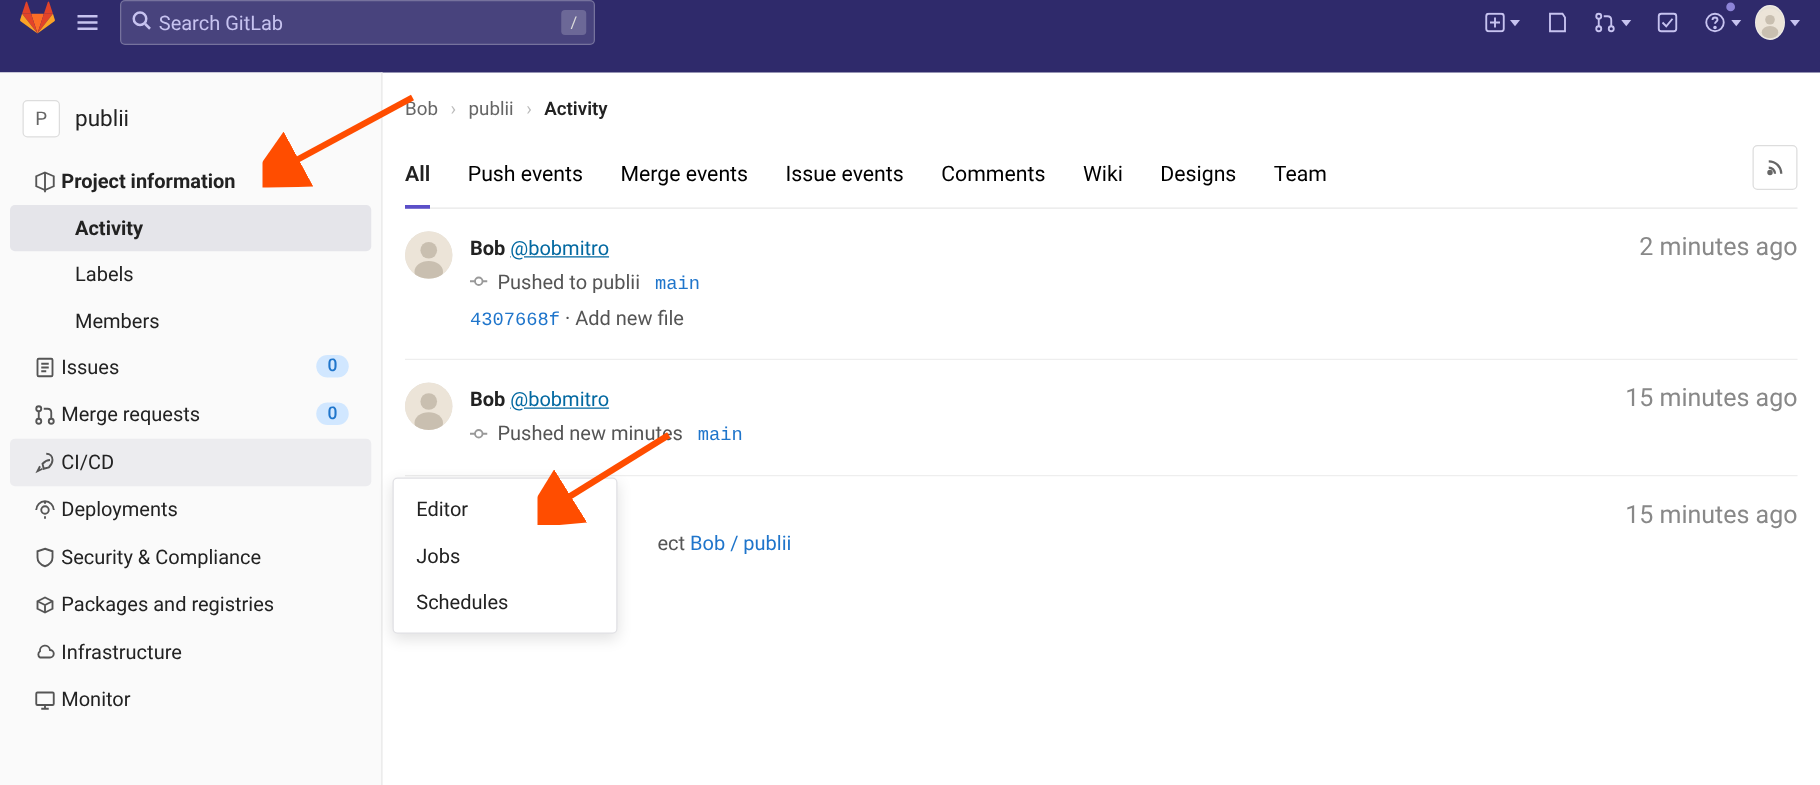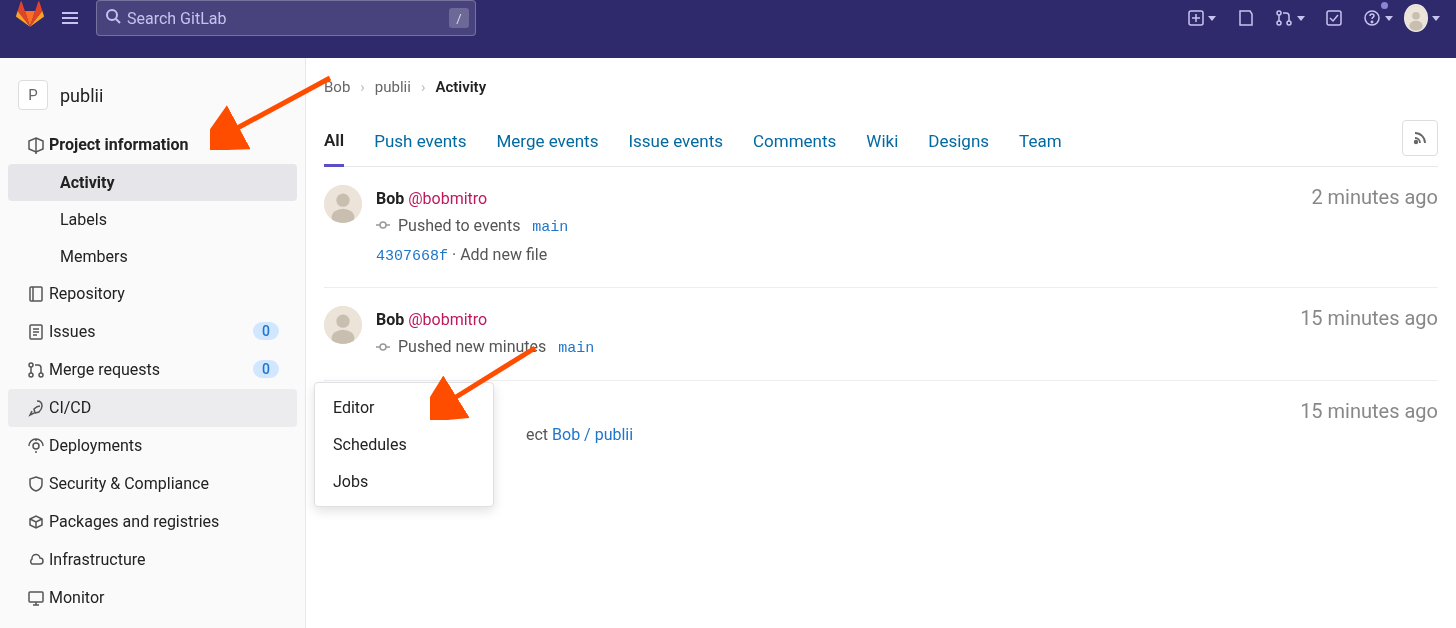--- a/index.html
+++ b/index.html
@@ -33,30 +33,30 @@
 .side-sub { padding-left: 52px; font-size:16px; color:#222; cursor:pointer; padding-top:9px; padding-bottom:9px; border-radius:4px; margin:0 8px; }
 .side-sub.active { background:#e5e5ea; font-weight:700; }
 .badge { margin-left:auto; background:#d1e7ff; color:#1f75cb; border-radius:10px; padding:1px 9px; font-size:14px; font-weight:500; }
 
 
 .main { flex:1; padding: 20px 18px 0 18px; position:relative; }
 .breadcrumb { font-size:15px; color:#666; display:flex; align-items:center; gap:10px; margin-bottom:20px; }
 .breadcrumb .sep { color:#bbb; }
 .breadcrumb .crumb { color:#666; cursor:pointer; }
 .breadcrumb .crumb.current { color:#222; font-weight:600; }
-.tabs { display:flex; gap:30px; border-bottom:1px solid #e8e8e8; align-items:center; position:relative; }
-.tab { padding: 14px 0; font-size:17px; color:#0369a1; cursor:pointer; }
+.tabs { display:flex; gap:30px; border-bottom:1px solid #e8e8e8; position:relative; }
+.tab { padding: 14px 0; font-size:17px; color:#000000; cursor:pointer; }
 .tab.active { color:#222; font-weight:600; border-bottom:3px solid #5b4fc8; margin-bottom:-1px; }
 .rss-btn { margin-left:auto; width:36px; height:36px; border:1px solid #ddd; border-radius:4px; display:flex; align-items:center; justify-content:center; color:#666; cursor:pointer; margin-bottom:6px; }
 
 .event { display:flex; gap:14px; padding:18px 0; border-bottom:1px solid #eee; position:relative; }
 .event .ev-avatar { width:38px; height:38px; border-radius:50%; background:#e6e0d6; display:flex; align-items:center; justify-content:center; overflow:hidden; flex-shrink:0; }
 .event .ev-body { flex:1; font-size:16px; color:#555; line-height:1.7; }
 .event .author { font-weight:700; color:#222; }
-.event .handle { color:#be185d; }
+.event .handle { color:#0369a1;text-decoration:underline; }
 .event .time { color:#888; font-size:20px; white-space:nowrap; }
 .code-link { color:#1f75cb; font-family: Liberation Mono, monospace; font-size:15px; }
 .link { color:#1f75cb; cursor:pointer; }
 .commit-icon { display:inline-block; vertical-align:middle; color:#999; margin-right:4px; }
 
 
 .flyout { position:absolute; left:314px; top:382px; width:180px; background:#fff; border:1px solid #e0e0e4; border-radius:4px; box-shadow:0 4px 12px rgba(0,0,0,0.12); z-index:20; padding:6px; }
 .flyout-item { padding:9px 12px; font-size:16px; color:#222; cursor:pointer; border-radius:4px; }
 .flyout-item:hover, .flyout-item.hover { background:#ececf0; }
 
@@ -152,29 +152,20 @@
             <path d="M9 2l7 3v8l-7 3-7-3V5z"></path>
             <path d="M9 2v16"></path>
           </svg>
         </span>
       <span>Project information</span>
     </div>
     <div class="side-sub active">Activity</div>
     <div class="side-sub">Labels</div>
     <div class="side-sub">Members</div>
 
-    <div class="side-item">
-      <span class="side-icon">
-          <svg width="18" height="18" viewBox="0 0 18 18" fill="none" stroke="currentColor" stroke-width="1.5">
-            <rect x="3" y="2" width="12" height="14" rx="1"></rect>
-            <path d="M6 2v14"></path>
-          </svg>
-        </span>
-      <span>Repository</span>
-    </div>
     <div class="side-item">
       <span class="side-icon">
           <svg width="18" height="18" viewBox="0 0 18 18" fill="none" stroke="currentColor" stroke-width="1.5">
             <rect x="3" y="2" width="12" height="14" rx="1"></rect>
             <path d="M6 6h6M6 9h6M6 12h4"></path>
           </svg>
         </span>
       <span>Issues</span>
       <span class="badge">0</span>
     </div>
@@ -281,21 +272,21 @@
       <div class="ev-body">
         <div>
           <span class="author">Bob</span>
           <span class="handle">@bobmitro</span>
         </div>
         <div>
           <span class="commit-icon"><svg width="14" height="14" viewBox="0 0 14 14" fill="none" stroke="currentColor" stroke-width="1.5">
                 <circle cx="7" cy="7" r="3"></circle>
                 <path d="M0 7h4M10 7h4"></path>
               </svg></span>
-          <span>Pushed to events</span>
+          <span>Pushed to publii</span>
           <span>&nbsp;</span>
           <span class="code-link">main</span>
         </div>
         <div>
           <span class="code-link">4307668f</span>
           <span>·</span>
           <span>Add new file</span>
         </div>
       </div>
       <div class="time">2 minutes ago</div>
@@ -336,22 +327,22 @@
           <span class="link">Bob / publii</span>
         </div>
       </div>
       <div class="time">15 minutes ago</div>
     </div>
   </div>
 </div>
 
 <div class="flyout">
   <div class="flyout-item">Editor</div>
+  <div class="flyout-item">Jobs</div>
   <div class="flyout-item">Schedules</div>
-  <div class="flyout-item">Jobs</div>
 </div>
 
 <svg class="arrow" style="left:210px; top:70px;" width="130" height="80" viewBox="0 0 130 80">
   <defs>
       <marker id="ah1" markerWidth="10" markerHeight="10" refX="2" refY="5" orient="auto">
         <path d="M0 0L10 5L0 10z" fill="#ff4d00"></path>
       </marker>
     </defs>
   <path d="M120 8 L20 62" stroke="#ff4d00" stroke-width="5" fill="none" marker-end="url(#ah1)"></path>
 </svg>

